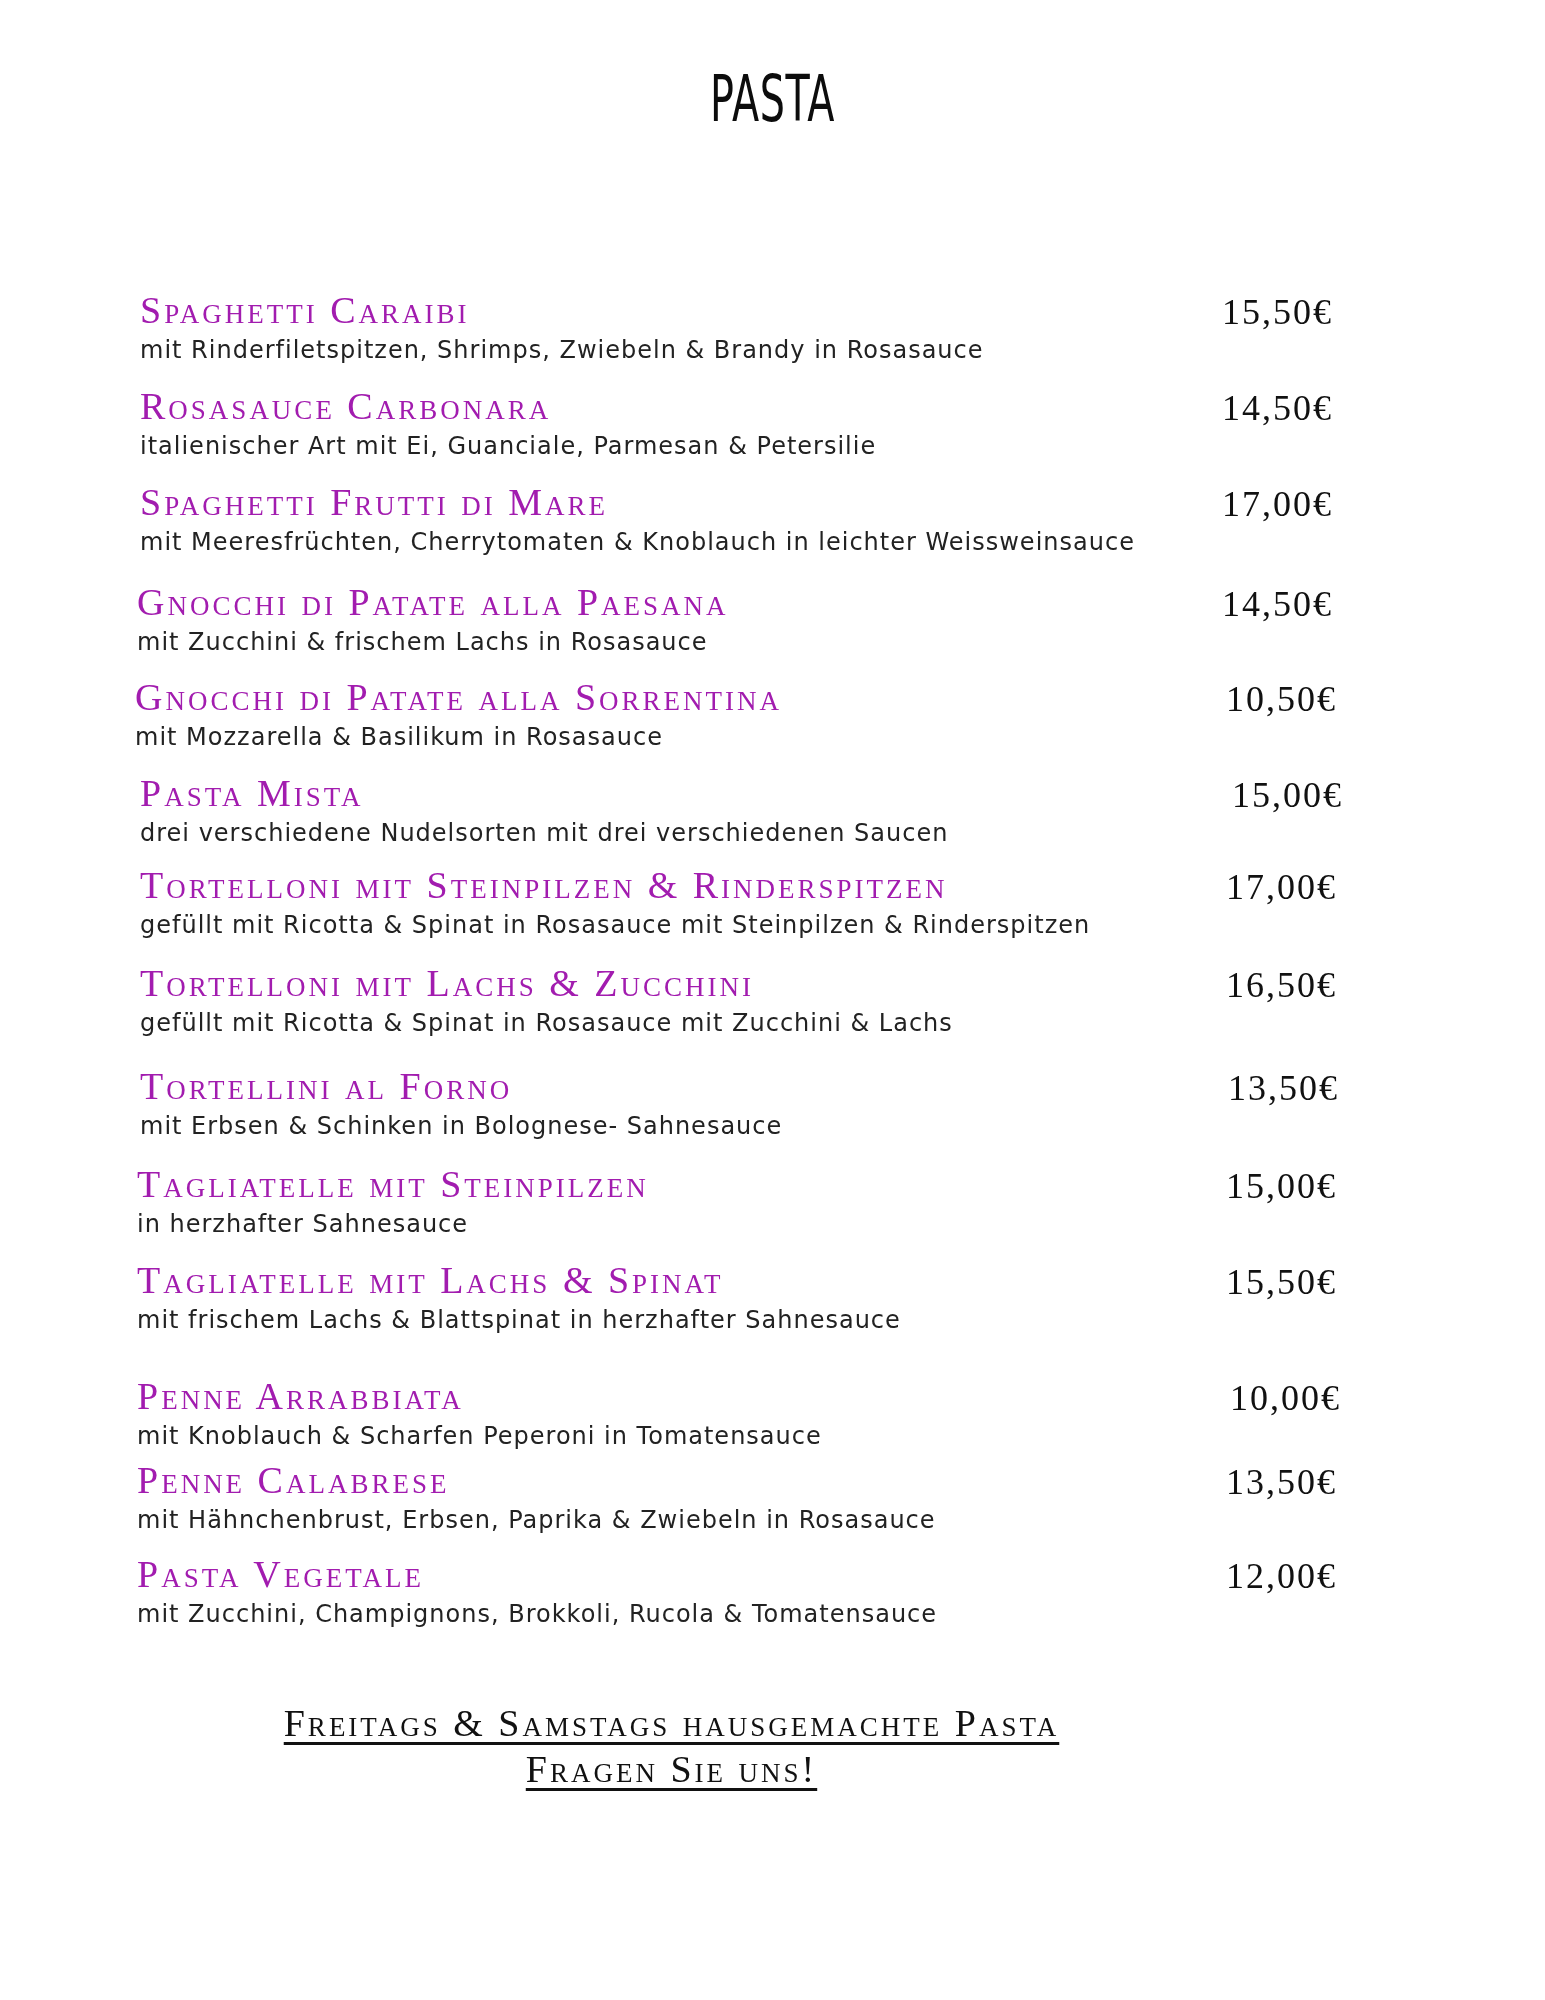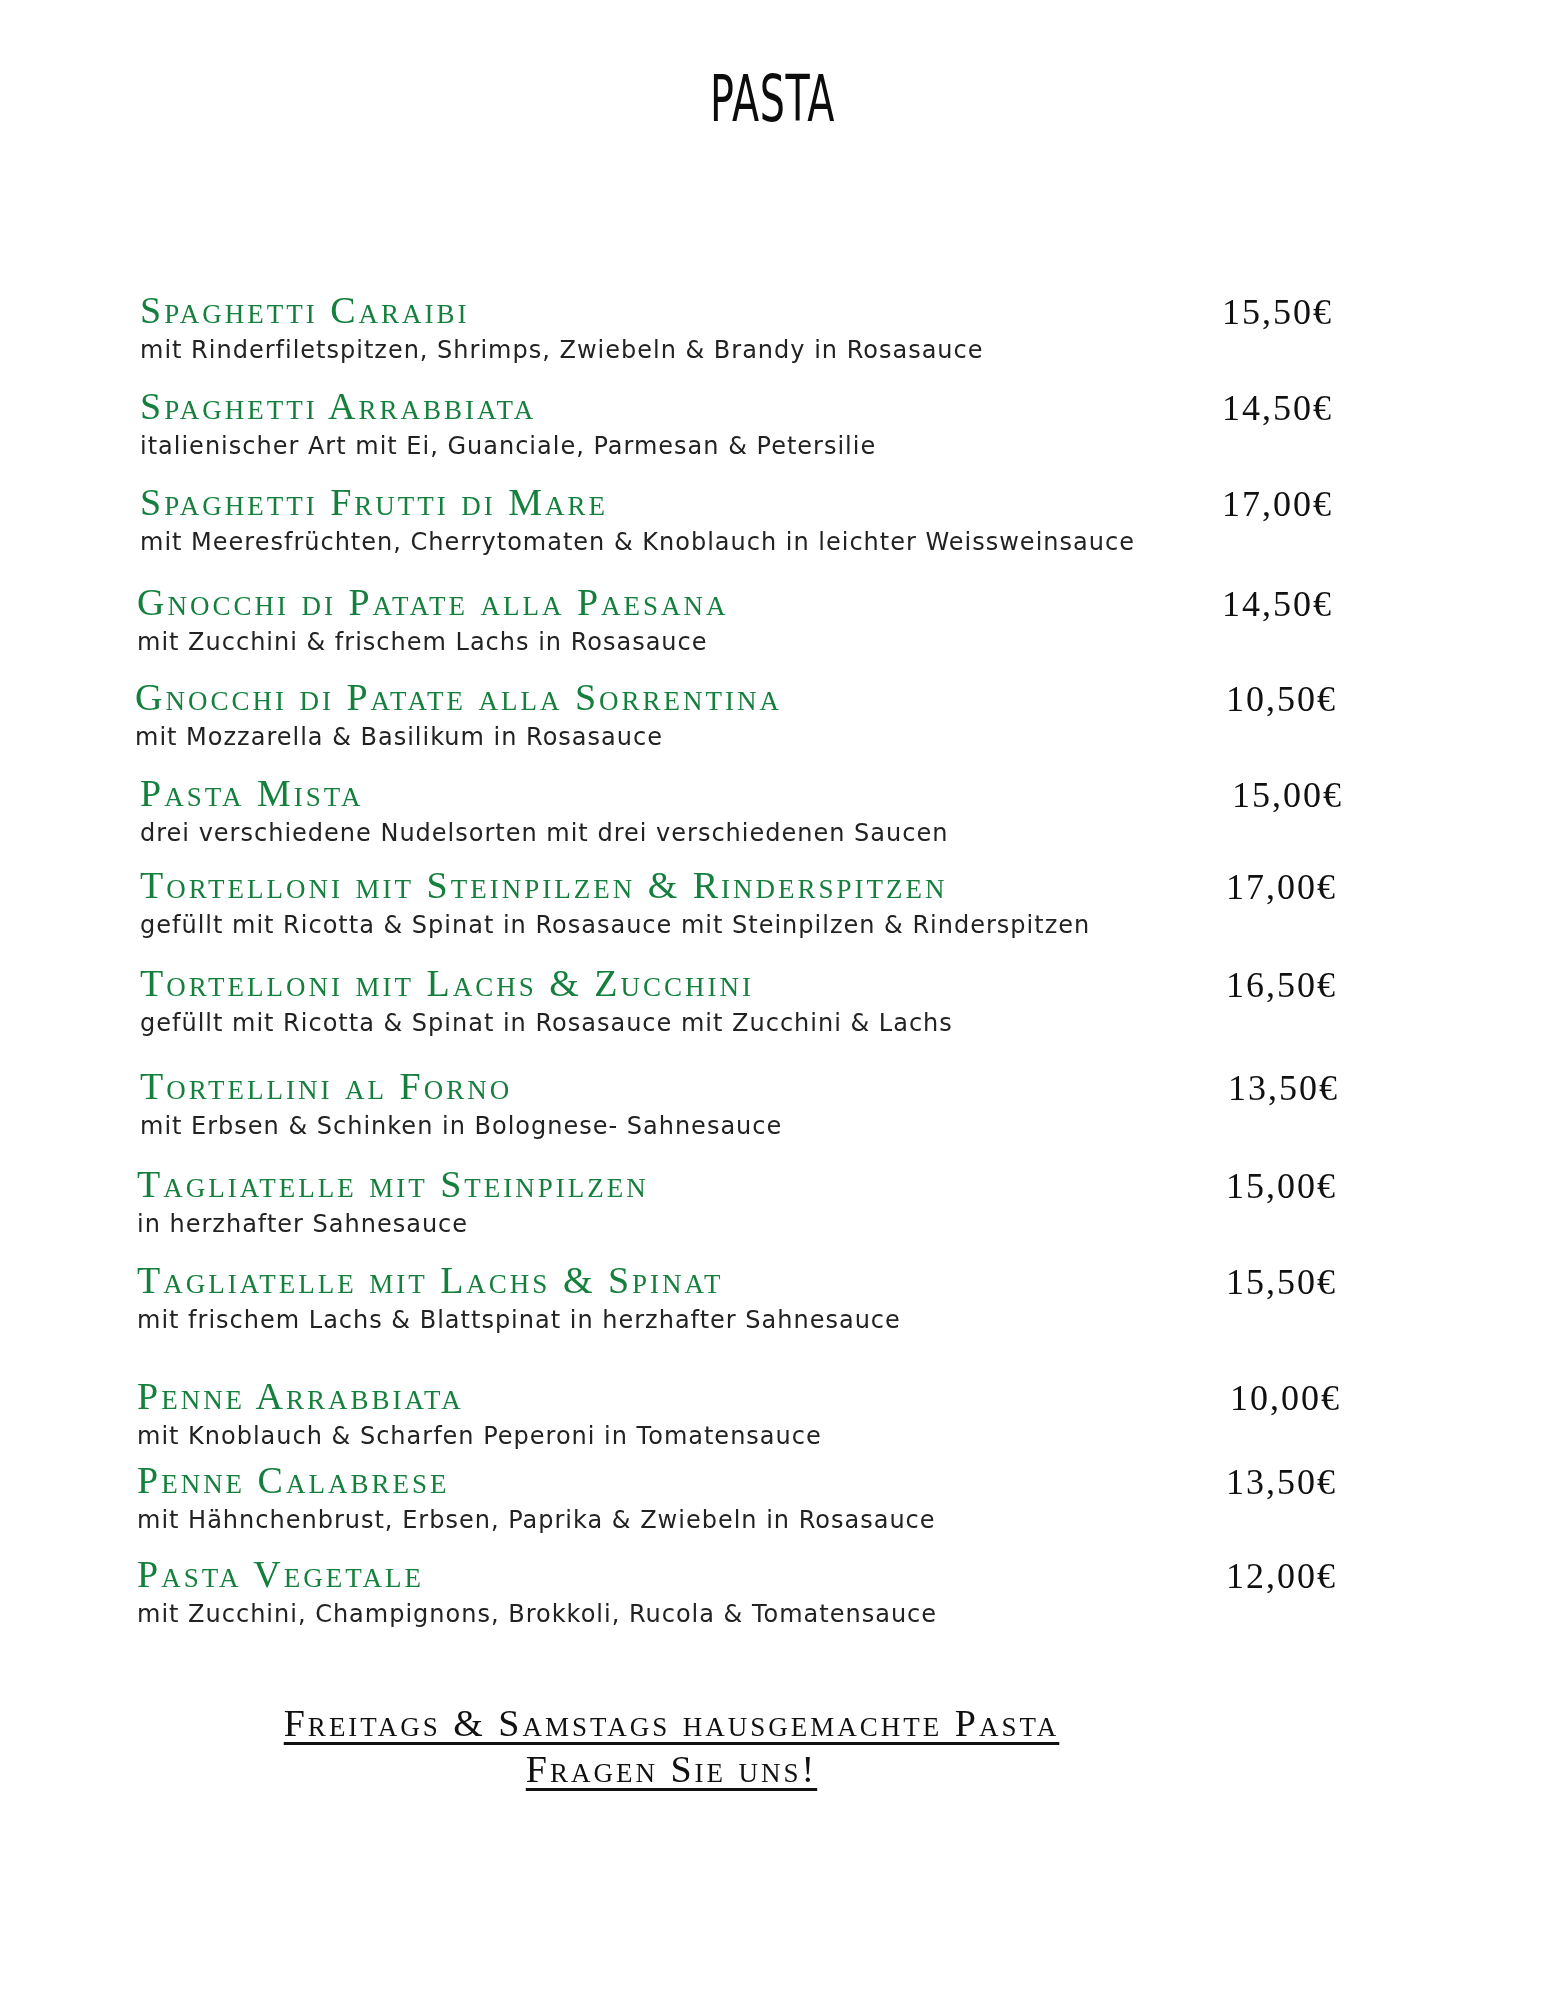--- a/index.html
+++ b/index.html
@@ -43,21 +43,21 @@
     }
     .dish-name {
       position: absolute;
       top: 0;
       font-family: "Liberation Serif", serif;
       font-variant: small-caps;
       font-size: 38px;
       letter-spacing: 3px;
       line-height: 40px;
       white-space: nowrap;
-      color: #15803d;
+      color: #a21caf;
     }
     .dish-desc {
       position: absolute;
       top: 46px;
       font-family: "DejaVu Sans", sans-serif;
       font-size: 24px;
       letter-spacing: 1px;
       line-height: 28px;
       white-space: nowrap;
       color: #222;
@@ -96,21 +96,21 @@
 
 <h1 class="title">PASTA</h1>
 
 <div class="menu">
   <div class="item" style="top:290px;">
     <div class="dish-name" style="left:140px;">Spaghetti Caraibi</div>
     <div class="dish-desc" style="left:140px;text-align:right;">mit Rinderfiletspitzen, Shrimps, Zwiebeln &amp; Brandy in Rosasauce</div>
     <div class="dish-price" style="left:1222px;">15,50€</div>
   </div>
   <div class="item" style="top:386px;">
-    <div class="dish-name" style="left:140px;">Spaghetti Arrabbiata</div>
+    <div class="dish-name" style="left:140px;">Rosasauce Carbonara</div>
     <div class="dish-desc" style="left:140px;">italienischer Art mit Ei, Guanciale, Parmesan &amp; Petersilie</div>
     <div class="dish-price" style="left:1222px;">14,50€</div>
   </div>
   <div class="item" style="top:482px;">
     <div class="dish-name" style="left:140px;">Spaghetti Frutti di Mare</div>
     <div class="dish-desc" style="left:140px;">mit Meeresfrüchten, Cherrytomaten &amp; Knoblauch in leichter Weissweinsauce</div>
     <div class="dish-price" style="left:1222px;">17,00€</div>
   </div>
   <div class="item" style="top:582px;">
     <div class="dish-name" style="left:137px;">Gnocchi di Patate alla Paesana</div>

